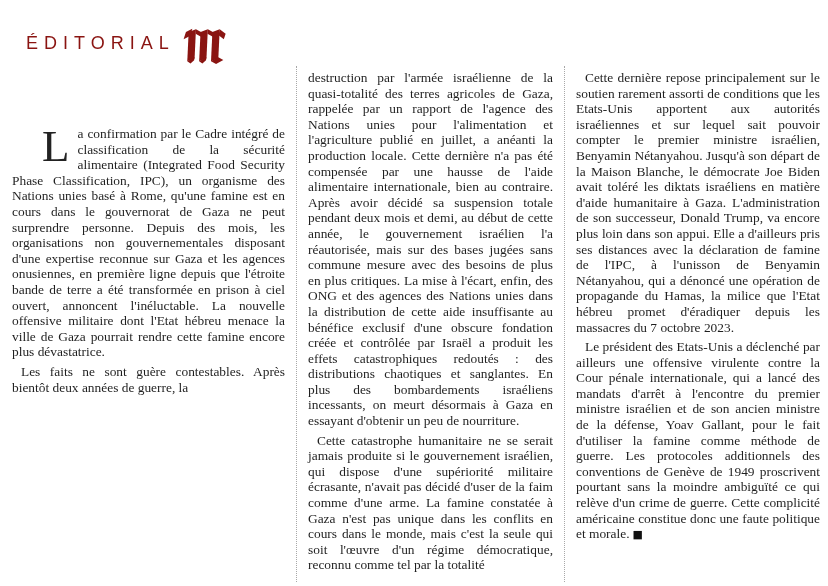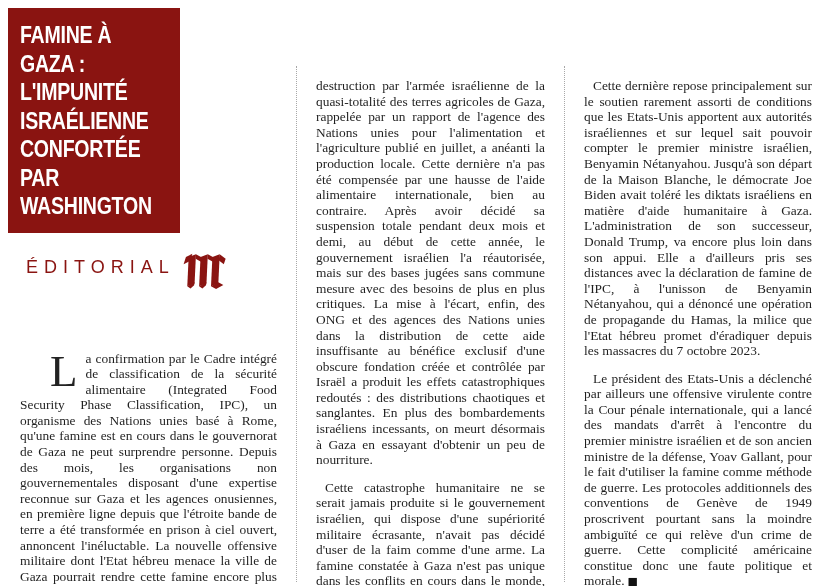--- a/index.html
+++ b/index.html
@@ -50,21 +50,21 @@
     font-family:"Liberation Sans","DejaVu Sans",sans-serif;
     font-size:18px;
     letter-spacing:6px;
     color:#8a1411;
   }
   .logo { margin-left:8px; display:inline-flex; }
   .logo svg { width:46px; height:42px; }
   
   .coltext-first { margin-top:62px; }
   .para {
-    margin:12px;
+    margin:4px;
     font-size:13.4px;
     line-height:15.6px;
     text-align:justify;
   }
   .para.indent { text-indent:9px; }
   .dropcap {
     float:left;
     font-size:45px;
     line-height:37px;
     padding:2px 8px 0 0;
@@ -73,27 +73,20 @@
     font-family:"Liberation Serif","DejaVu Serif",serif;
   }
   .end-mark { margin-left:3px; font-size:11px; color:#111; font-family:"DejaVu Sans",sans-serif; }
 </style>
 </head>
 <body>
 
 <div class="page">
 
   <div class="col col1">
-    <div class="headline-box">
-      <h1>FAMINE À GAZA :
-L'IMPUNITÉ
-ISRAÉLIENNE
-CONFORTÉE PAR
-WASHINGTON</h1>
-    </div>
     <div class="kicker-row">
       <span class="kicker">ÉDITORIAL</span>
       <span class="logo">
         <svg viewBox="0 0 50 46" xmlns="http://www.w3.org/2000/svg" aria-hidden="true">
           <g fill="#8a1411">
             <polygon points="6,11 14,8 12.5,40 4.5,43"></polygon>
             <polygon points="19,11 27,8 25.5,40 17.5,43"></polygon>
             <polygon points="32,11 40,8 38.5,40 30.5,43"></polygon>
             <polygon points="0.5,19 3,11 10,7.5 8,15"></polygon>
             <polygon points="14,8 20.5,11.5 20,16.5 13.6,13"></polygon>

